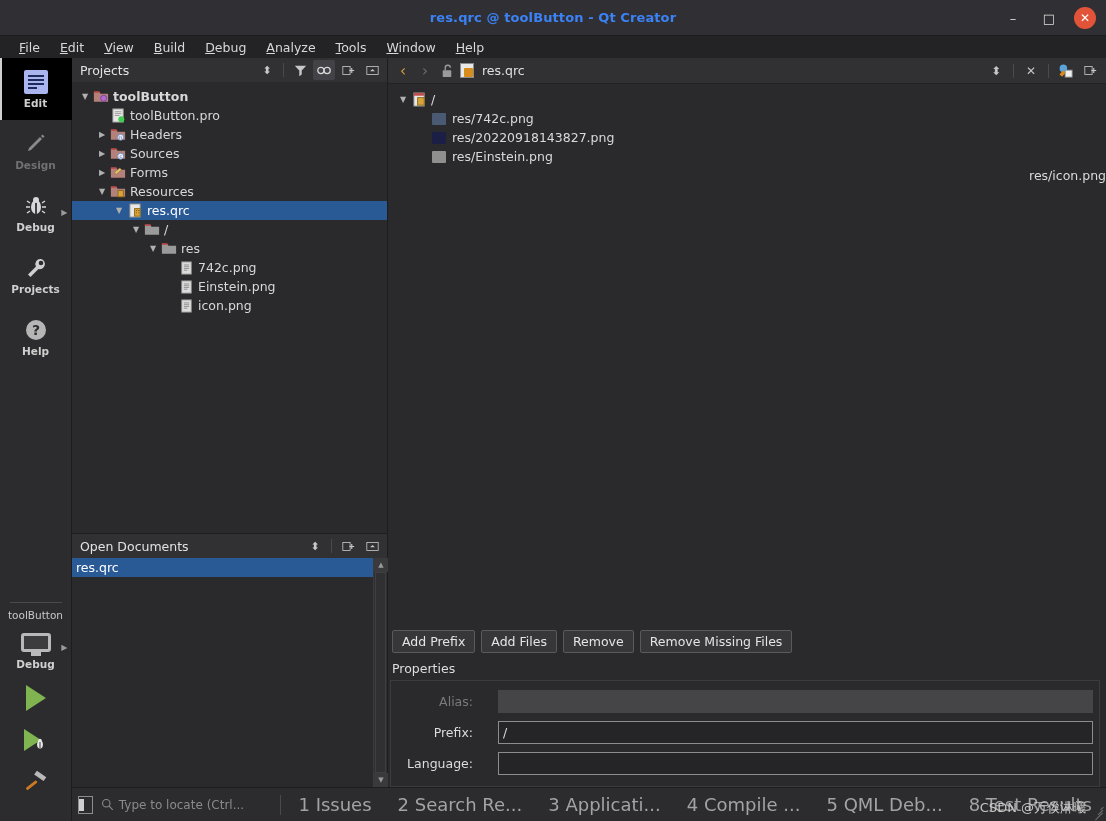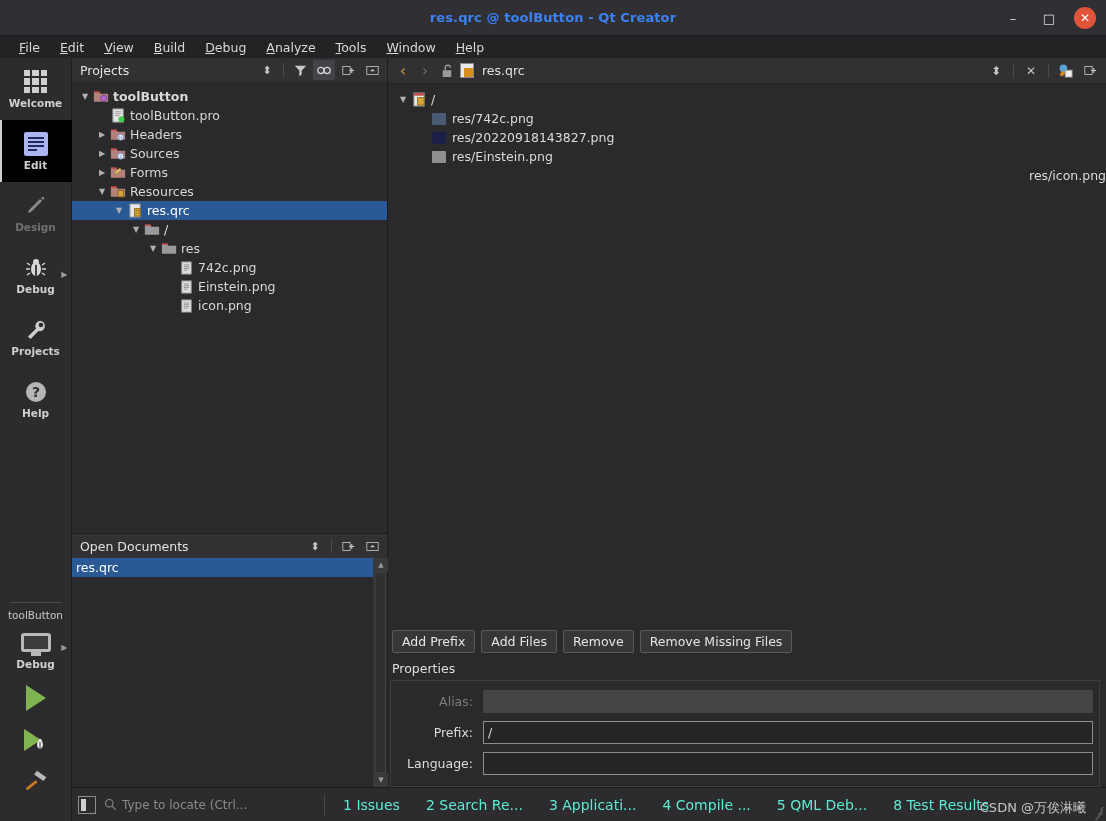--- a/index.html
+++ b/index.html
@@ -105,33 +105,33 @@
   .et-ic { width: 20px; height: 20px; display: flex; align-items: center; justify-content: center; color: #c5c5c5; font-size: 12px; }
 
   .res-list { flex: 1; padding: 6px 0 0 6px; overflow: hidden; }
   .rrow { height: 19px; display: flex; align-items: center; font-size: 12.5px; color: #dadada; }
   .thumb { width: 14px; height: 12px; margin-right: 6px; border-radius: 1px; }
 
   .btnrow { display: flex; gap: 6px; padding: 5px 4px 4px 4px; }
   .btn { background: #373739; border: 1px solid #5a5a5c; color: #e4e4e4; font-size: 12.5px; padding: 3px 9px; border-radius: 2px; font-family: "DejaVu Sans", sans-serif; }
   .props-title { padding: 4px 4px 4px 4px; font-size: 12.5px; color: #dedede; }
   .props-box { margin: 0 6px 0 2px; border: 1px solid #3c3c3e; padding: 9px 6px 12px 6px; }
-  .prow { display: flex; align-items: center; height: 22px; margin-bottom: 9px; }
+  .prow { display: flex; align-items: center; height: 22px; margin-bottom: 9px; gap: 15px; }
   .plabel { width: 86px; text-align: right; padding-right: 10px; font-size: 12.5px; color: #dcdcdc; }
   .plabel.dis { color: #7a7a7a; }
   .pin { flex: 1; height: 23px; background: #252527; border: 1px solid #8c8c8e; color: #d8d8d8; font-size: 12.5px; padding: 0 4px; font-family: "DejaVu Sans", sans-serif; }
   .pin.dis { background: #454548; border: 1px solid #454548; }
 
   
   .statusbar { position: absolute; left: 72px; bottom: 0; right: 0; height: 34px; background: #2c2c2e; border-top: 1px solid #1d1d1f; display: flex; align-items: center; padding: 0 6px; gap: 4px; }
   .sb-toggle { width: 18px; height: 18px; border: 1px solid #8d8d8d; display: flex; align-items: center; justify-content: center; margin-right: 4px; }
   .sb-toggle i { width: 5px; height: 12px; background: #d0d0d0; margin-right: 7px; }
   .locator { width: 210px; height: 20px; display: flex; align-items: center; gap: 5px; color: #8a8a8a; font-size: 12px; }
   .sb-sep { width: 1px; height: 20px; background: #4a4a4c; margin: 0 6px; }
-  .pane-btn { font-size: 14px; color: #5eead4; padding: 2px 8px; white-space: nowrap; text-align: right; }
+  .pane-btn { font-size: 18px; color: #a3a3a3; padding: 2px 8px; white-space: nowrap; text-align: right; }
   .watermark { position: absolute; right: 20px; bottom: 4px; font-size: 13px; color: #cfcfcf; opacity: .95; white-space: nowrap; }
   .grip { position: absolute; right: 2px; bottom: 2px; width: 14px; height: 14px; }
   .grip i { position: absolute; background: #6e6e6e; width: 9px; height: 1px; transform: rotate(-45deg); right: 0; }
 </style>
 </head>
 <body>
 
 <div class="app">
 
   <div class="titlebar">
@@ -149,34 +149,20 @@
       <div class="menu-item"><u>V</u>iew</div>
       <div class="menu-item"><u>B</u>uild</div>
       <div class="menu-item"><u>D</u>ebug</div>
       <div class="menu-item"><u>A</u>nalyze</div>
       <div class="menu-item"><u>T</u>ools</div>
       <div class="menu-item"><u>W</u>indow</div>
       <div class="menu-item"><u>H</u>elp</div>
     </div>
 
   <div class="modebar">
-    <div class="mode">
-      <div class="grid-icon">
-          <i></i>
-          <i></i>
-          <i></i>
-          <i></i>
-          <i></i>
-          <i></i>
-          <i></i>
-          <i></i>
-          <i></i>
-        </div>
-      <div class="mode-label">Welcome</div>
-    </div>
     <div class="mode active">
       <div class="edit-icon">
           <i></i>
           <i></i>
           <i></i>
           <i></i>
         </div>
       <div class="mode-label">Edit</div>
     </div>
     <div class="mode dim">

